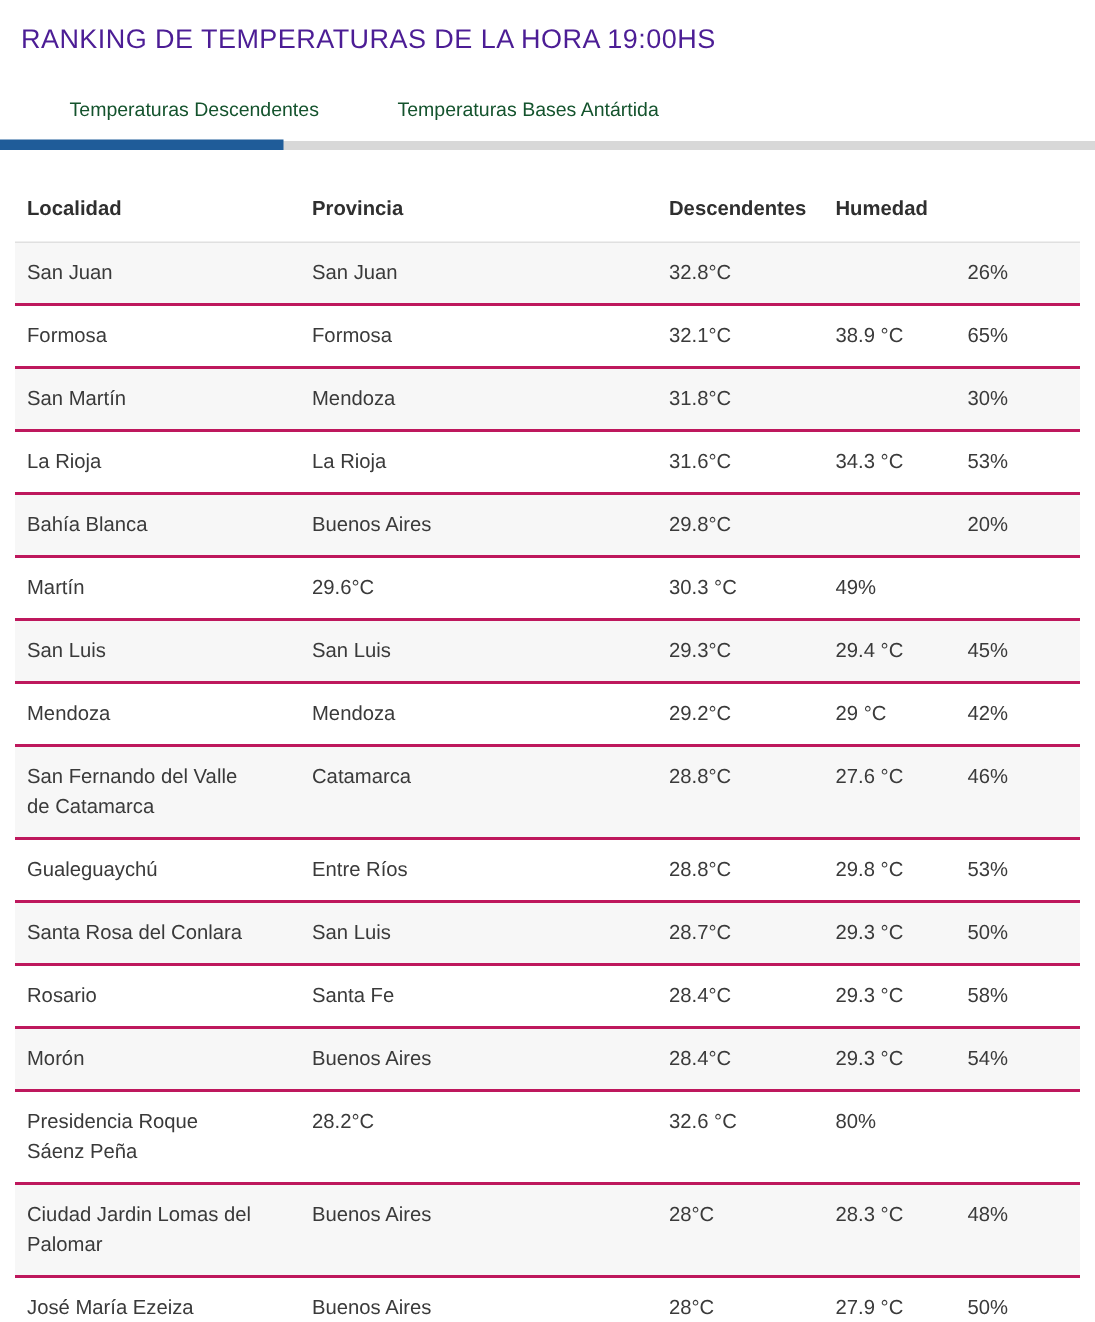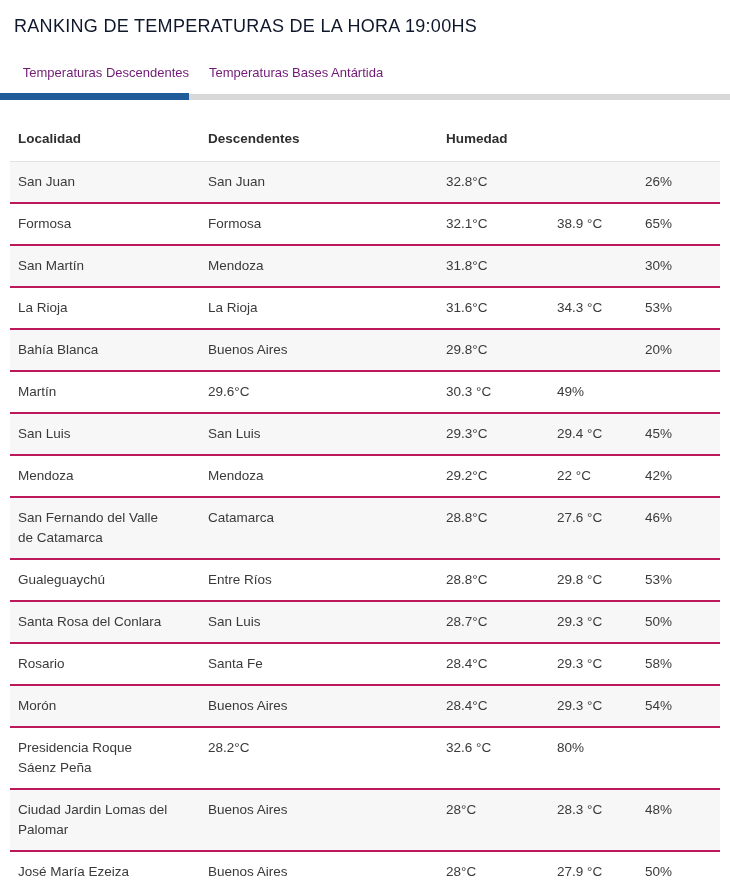--- a/index.html
+++ b/index.html
@@ -12,37 +12,38 @@
     overflow: hidden;
   }
   .page { width: 730px; }
 
   
   .page-title {
     margin: 16px 14px 0 14px;
     font-size: 18px;
     font-weight: 400;
     letter-spacing: 0.3px;
-    color: #0f172a;
+    color: #4c1d95;
   }
 
   
   .tabs { margin-top: 28px; position: relative; }
   .tabs-row { display: flex; }
   .tab {
     background: none;
     border: none;
     font-family: "Liberation Sans", sans-serif;
     font-size: 13px;
-    color: #701a75;
-    text-align: right;
+    color: #14532d;
+    text-align: center;
     padding: 0 0 14px 14px;
     width: 189px;
     cursor: pointer;
     white-space: nowrap;
+    margin-left: 28px;
   }
   .tab + .tab { padding-left: 20px; }
   .tab-track {
     position: relative;
     height: 6px;
     background: #d8d8d8;
     width: 730px;
   }
   .tab-active-indicator {
     position: absolute;
@@ -95,20 +96,21 @@
       <button class="tab">Temperaturas Bases Antártida</button>
     </div>
     <div class="tab-track">
       <div class="tab-active-indicator"></div>
     </div>
   </div>
 
   <div class="rank-table">
     <div class="thead">
       <div class="hcell">Localidad</div>
+      <div class="hcell">Provincia</div>
       <div class="hcell">Descendentes</div>
       <div class="hcell">Humedad</div>
     </div>
     <div id="table-body">
         <div class="row stripe">
           <div class="cell col0"><span>San Juan</span></div>
           <div class="cell col1"><span>San Juan</span></div>
           <div class="cell col2"><span>32.8°C</span></div>
           <div class="cell col3"><span></span></div>
           <div class="cell col4"><span>26%</span></div>
@@ -151,21 +153,21 @@
           <div class="cell col0"><span>San Luis</span></div>
           <div class="cell col1"><span>San Luis</span></div>
           <div class="cell col2"><span>29.3°C</span></div>
           <div class="cell col3"><span>29.4 °C</span></div>
           <div class="cell col4"><span>45%</span></div>
         </div>
         <div class="row">
           <div class="cell col0"><span>Mendoza</span></div>
           <div class="cell col1"><span>Mendoza</span></div>
           <div class="cell col2"><span>29.2°C</span></div>
-          <div class="cell col3"><span>22 °C</span></div>
+          <div class="cell col3"><span>29 °C</span></div>
           <div class="cell col4"><span>42%</span></div>
         </div>
         <div class="row stripe">
           <div class="cell col0"><span>San Fernando del Valle de Catamarca</span></div>
           <div class="cell col1"><span>Catamarca</span></div>
           <div class="cell col2"><span>28.8°C</span></div>
           <div class="cell col3"><span>27.6 °C</span></div>
           <div class="cell col4"><span>46%</span></div>
         </div>
         <div class="row">

